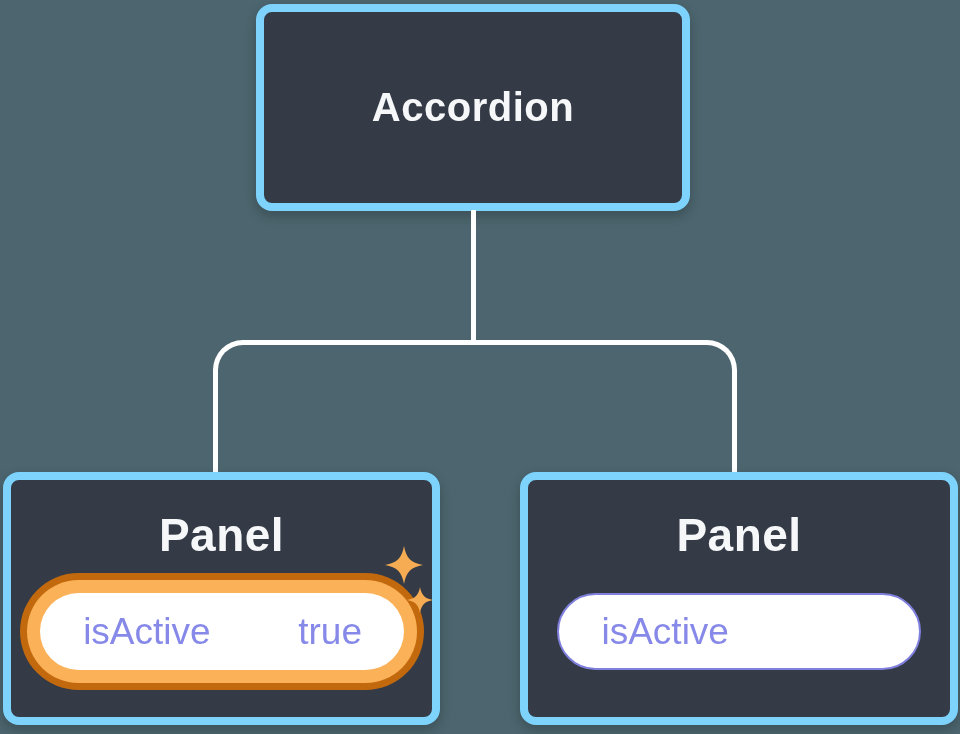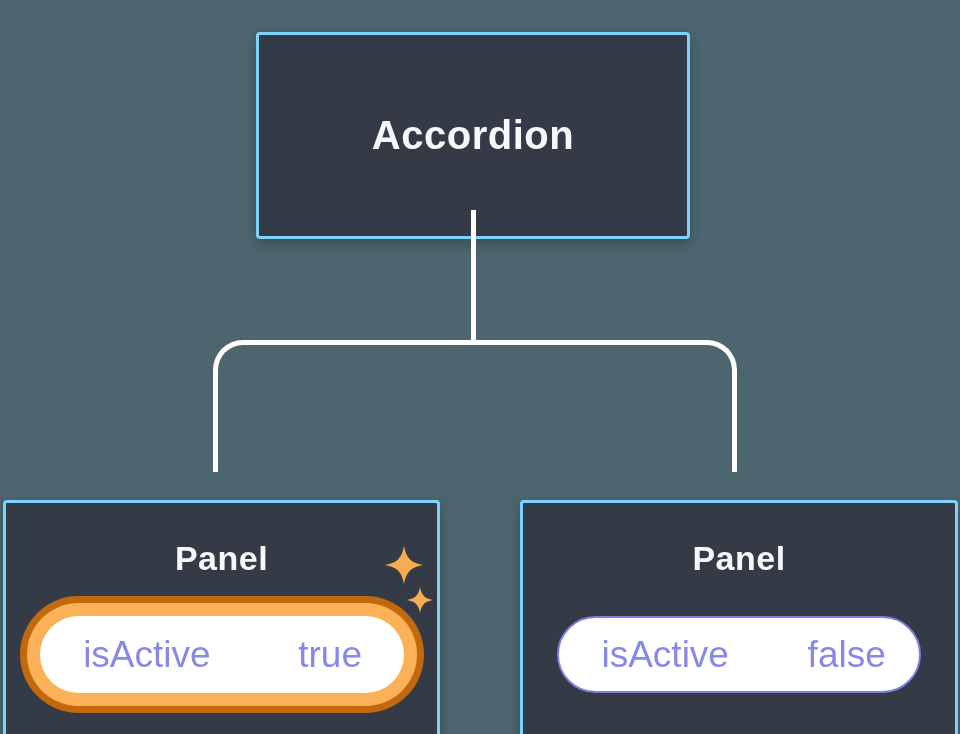--- a/index.html
+++ b/index.html
@@ -6,25 +6,24 @@
   .canvas {
     position:relative;
     width:960px; height:734px;
     background:#4C656E;
     overflow:hidden;
     font-family:"Liberation Sans", sans-serif;
   }
   .node {
     position:absolute;
     background:#343A46;
-    border:3px solid #7dd3fc;
-    border-radius:4px;
+    border:8px solid #7dd3fc;
+    border-radius:16px;
     box-shadow:0 5px 12px rgba(0,0,0,0.22);
     box-sizing:border-box;
-    margin-top:28px;
   }
   .root-node {
     left:256px; top:4px;
     width:434px; height:207px;
     display:flex; align-items:center; justify-content:center;
   }
   .node-label {
     color:#F6F7F9;
     font-size:40px;
     font-weight:600;
@@ -48,21 +47,21 @@
   .panel-node {
     top:472px;
     width:437px; height:253px;
   }
   .panel-left  { left:3px; }
   .panel-right { left:520px; width:438px; }
   .panel-title {
     text-align:center;
     margin-top:33px;
     color:#F6F7F9;
-    font-size:34px;
+    font-size:46px;
     font-weight:600;
     letter-spacing:0.5px;
     line-height:44px;
   }
   .pill {
     width:364px; height:77px;
     margin:36px auto 0 auto;
     border-radius:60px;
     display:flex;
     align-items:center;
@@ -113,17 +112,16 @@
   </svg>
   <svg class="sparkle sparkle-small" viewBox="0 0 100 100">
     <path d="M50 0 C56 32 68 44 100 50 C68 56 56 68 50 100 C44 68 32 56 0 50 C32 44 44 32 50 0 Z" fill="#F5AC52"></path>
   </svg>
 
   <div class="node panel-node panel-right">
     <div class="panel-title">Panel</div>
     <div class="pill pill-inactive">
       <span class="pill-cell key">isActive</span>
       <span class="pill-divider"></span>
-      <span class="pill-cell value">false</span>
     </div>
   </div>
 
 </div>
 
 </body></html>

